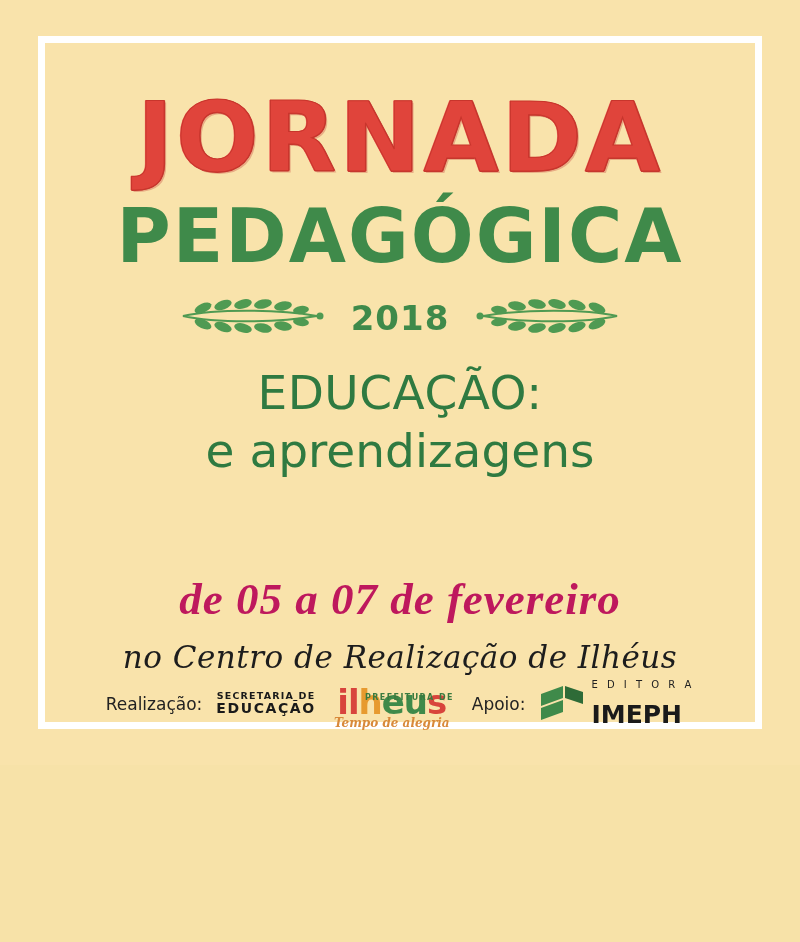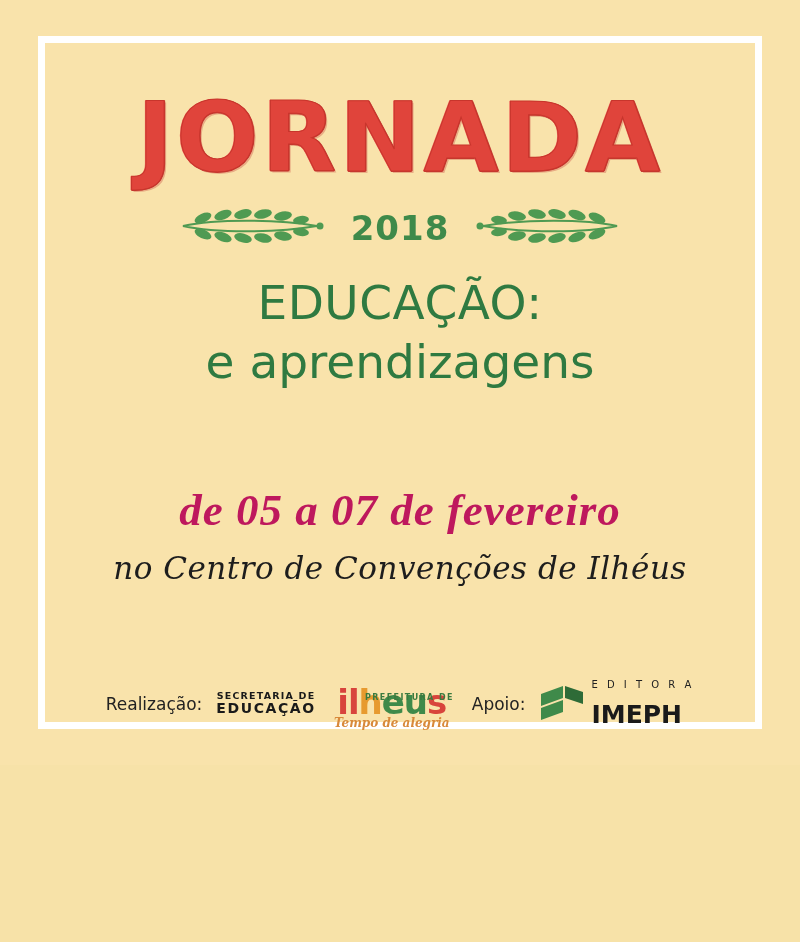--- a/index.html
+++ b/index.html
@@ -256,20 +256,21 @@
 </style>
 </head>
 <body>
 
 <div class="poster">
   <div class="inner-border"></div>
 
   <div class="content">
 
     <div class="title-jornada">JORNADA</div>
+    <div class="title-pedagogica">PEDAGÓGICA</div>
 
     <div class="year-row">
       <span class="leaf-orn">
         <svg width="150" height="34" viewBox="0 0 150 34">
           <g fill="#4f9a52">
             <path d="M8 17 C40 10, 100 10, 142 17 C100 24, 40 24, 8 17 Z" fill="none" stroke="#4f9a52" stroke-width="2"></path>
             <ellipse cx="28" cy="9" rx="9" ry="4.5" transform="rotate(-25 28 9)"></ellipse>
             <ellipse cx="48" cy="6" rx="9" ry="4.5" transform="rotate(-20 48 6)"></ellipse>
             <ellipse cx="68" cy="5" rx="9" ry="4.5" transform="rotate(-15 68 5)"></ellipse>
             <ellipse cx="88" cy="5" rx="9" ry="4.5" transform="rotate(-12 88 5)"></ellipse>
@@ -309,21 +310,21 @@
         </svg>
       </span>
     </div>
 
     <div class="theme">
       <span class="line1">EDUCAÇÃO:</span>
       <span class="line3">e aprendizagens</span>
     </div>
 
     <div class="date">de 05 a 07 de fevereiro</div>
-    <div class="venue">no Centro de Convenções de Ilhéus</div>
+    <div class="venue">no Centro de Realização de Ilhéus</div>
   </div>
 
   <div class="footer">
 
     <span class="foot-label">Realização:</span>
 
     <span class="logo-group">
       <span class="logo-secretaria">
         <span class="l1">SECRETARIA DE</span>
         <span class="l2">EDUCAÇÃO</span>

